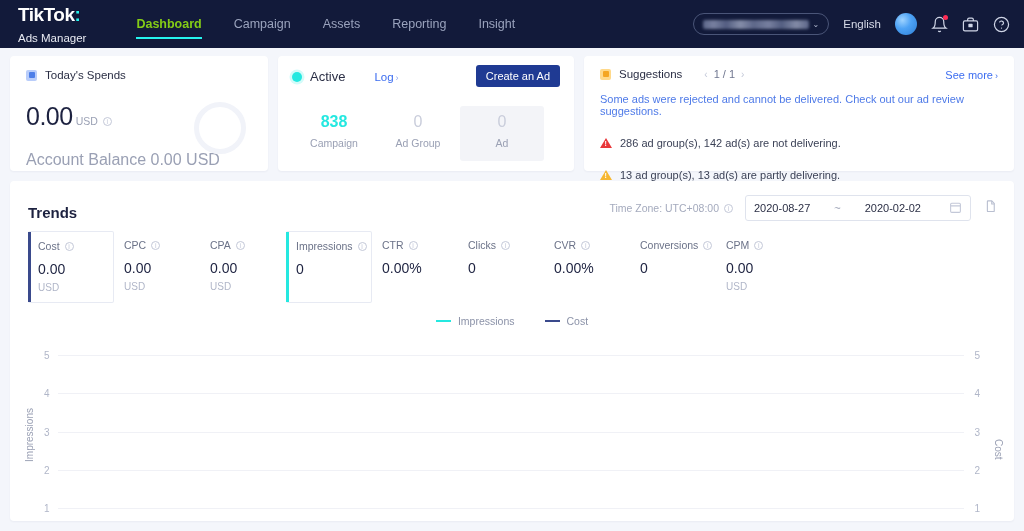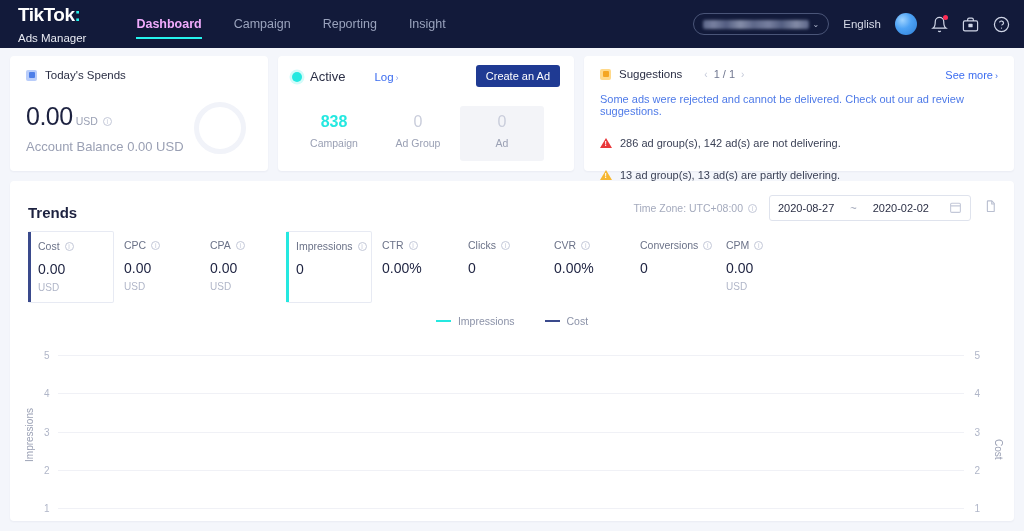--- a/index.html
+++ b/index.html
@@ -23,21 +23,21 @@
     letter-spacing: -0.5px; position: relative;
   }
   .brand-logo .dots { color: #25f4ee; }
   .brand-sub { color: #e8eaf2; font-size: 11.5px; }
   .navlinks { display: flex; align-items: center; margin-left: 34px; height: 48px; }
   .navlink {
     color: #9aa3bd; font-size: 12.5px; padding: 0 16px;
     height: 48px; display: flex; align-items: center;
     position: relative; cursor: pointer;
   }
-  .navlink.active { color: #f0abfc; font-weight: bold; }
+  .navlink.active { color: #84cc16; font-weight: bold; }
   .navlink.active::after {
     content: ""; position: absolute; left: 16px; right: 16px; bottom: 9px;
     height: 2px; background: #25f4ee;
   }
   .nav-right {
     margin-left: auto; display: flex; align-items: center; gap: 14px;
   }
   .acct-select {
     width: 136px; height: 22px; border: 1px solid #4a5578; border-radius: 11px;
     display: flex; align-items: center; padding: 0 9px; gap: 4px;
@@ -82,21 +82,21 @@
   .sq-yellow { background: #ffd98a; position: relative; }
   .sq-yellow::after {
     content:""; position:absolute; left:2.5px; top:2.5px; width:6px; height:6px;
     background:#f4a623; border-radius:1px;
   }
   .card-hd-title { font-size: 11.5px; color: #2b2f45; }
 
   .big-num { font-size: 25px; color: #1d2240; font-weight: 400; letter-spacing: -0.5px; }
   .unit-sm { font-size: 10.5px; color: #9aa0b4; margin-left: 3px; }
   .spends-amount { margin-top: 21px; display: flex; align-items: baseline; }
-  .sub-line { font-size: 13px; color: #9aa0b4; margin-top: 8px; }
+  .sub-line { font-size: 16px; color: #9aa0b4; margin-top: 20px; }
   .donut {
     position: absolute; right: 22px; top: 46px;
     width: 52px; height: 52px; border-radius: 50%;
     border: 5px solid #f1f3f9;
   }
   .info-i {
     display: inline-block; width: 9px; height: 9px; border-radius: 50%;
     border: 1px solid #c3c8d8; color: #c3c8d8; font-size: 7px; line-height: 7px;
     text-align: center; margin-left: 5px; position: relative; top: -1px; cursor: pointer;
   }
@@ -146,21 +146,21 @@
     margin: 10px 10px 0 10px; background: #ffffff; border-radius: 4px;
     height: 340px; position: relative; overflow: hidden;
     box-shadow: 0 1px 2px rgba(30,40,90,.05);
   }
   .trends-hd { display: flex; align-items: flex-end; padding: 14px 16px 0 18px; }
   .trends-title { font-size: 15px; color: #1d2240; font-weight: bold; }
   .trends-tools { margin-left: auto; display: flex; align-items: center; gap: 12px; }
   .tz { font-size: 10.5px; color: #a4aabd; }
   .daterange {
     border: 1px solid #dfe3ed; border-radius: 3px; height: 26px;
-    display: flex; align-items: center; gap: 16px; padding: 0 8px;
+    display: flex; align-items: center; gap: 24px; padding: 0 8px;
     font-size: 11px; color: #2b2f45; cursor: pointer;
   }
   .dr-tilde { color: #9aa0b4; }
   .cal-icon { color: #c3c8d8; margin-left: 4px; }
   .export-icon { color: #b9bfd0; cursor: pointer; }
 
   .metrics {
     display: flex; padding: 10px 16px 0 18px; gap: 0;
   }
   .metric {
@@ -207,20 +207,21 @@
 
 <div class="topnav">
   <div class="brand">
     <span class="brand-logo"><span>TikTok</span><span class="dots">:</span></span>
     <span class="brand-sub">Ads Manager</span>
   </div>
 
   <div class="navlinks">
     <div class="navlink active">Dashboard</div>
     <div class="navlink">Campaign</div>
+    <div class="navlink">Assets</div>
     <div class="navlink">Reporting</div>
     <div class="navlink">Insight</div>
   </div>
 
   <div class="nav-right">
     <div class="acct-select">
       <span class="acct-blur"></span>
       <span class="acct-chev">⌄</span>
     </div>
     <div class="lang">English</div>

